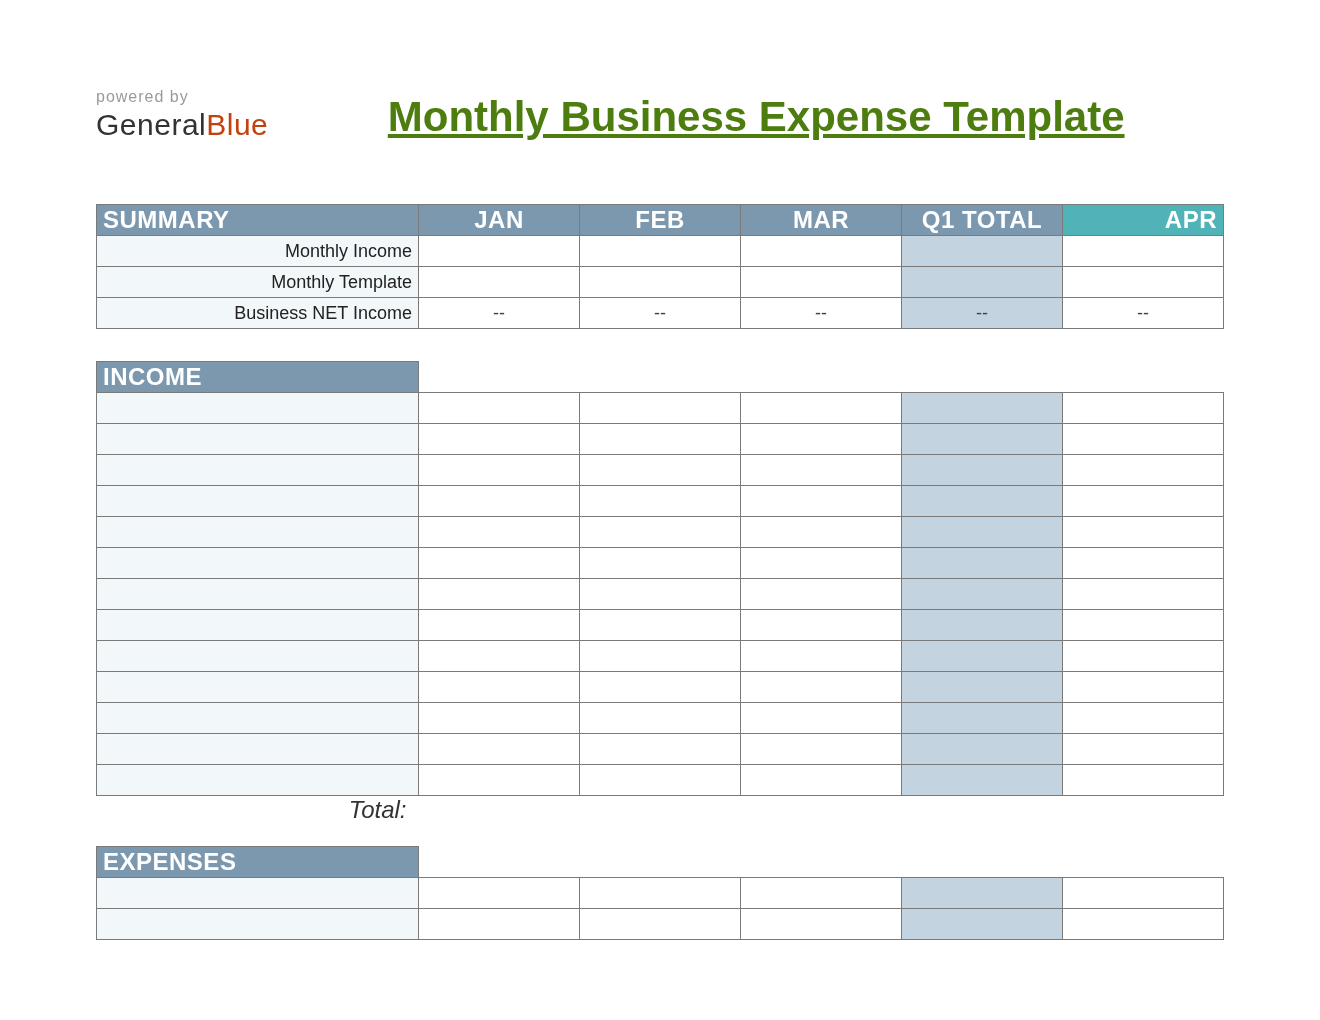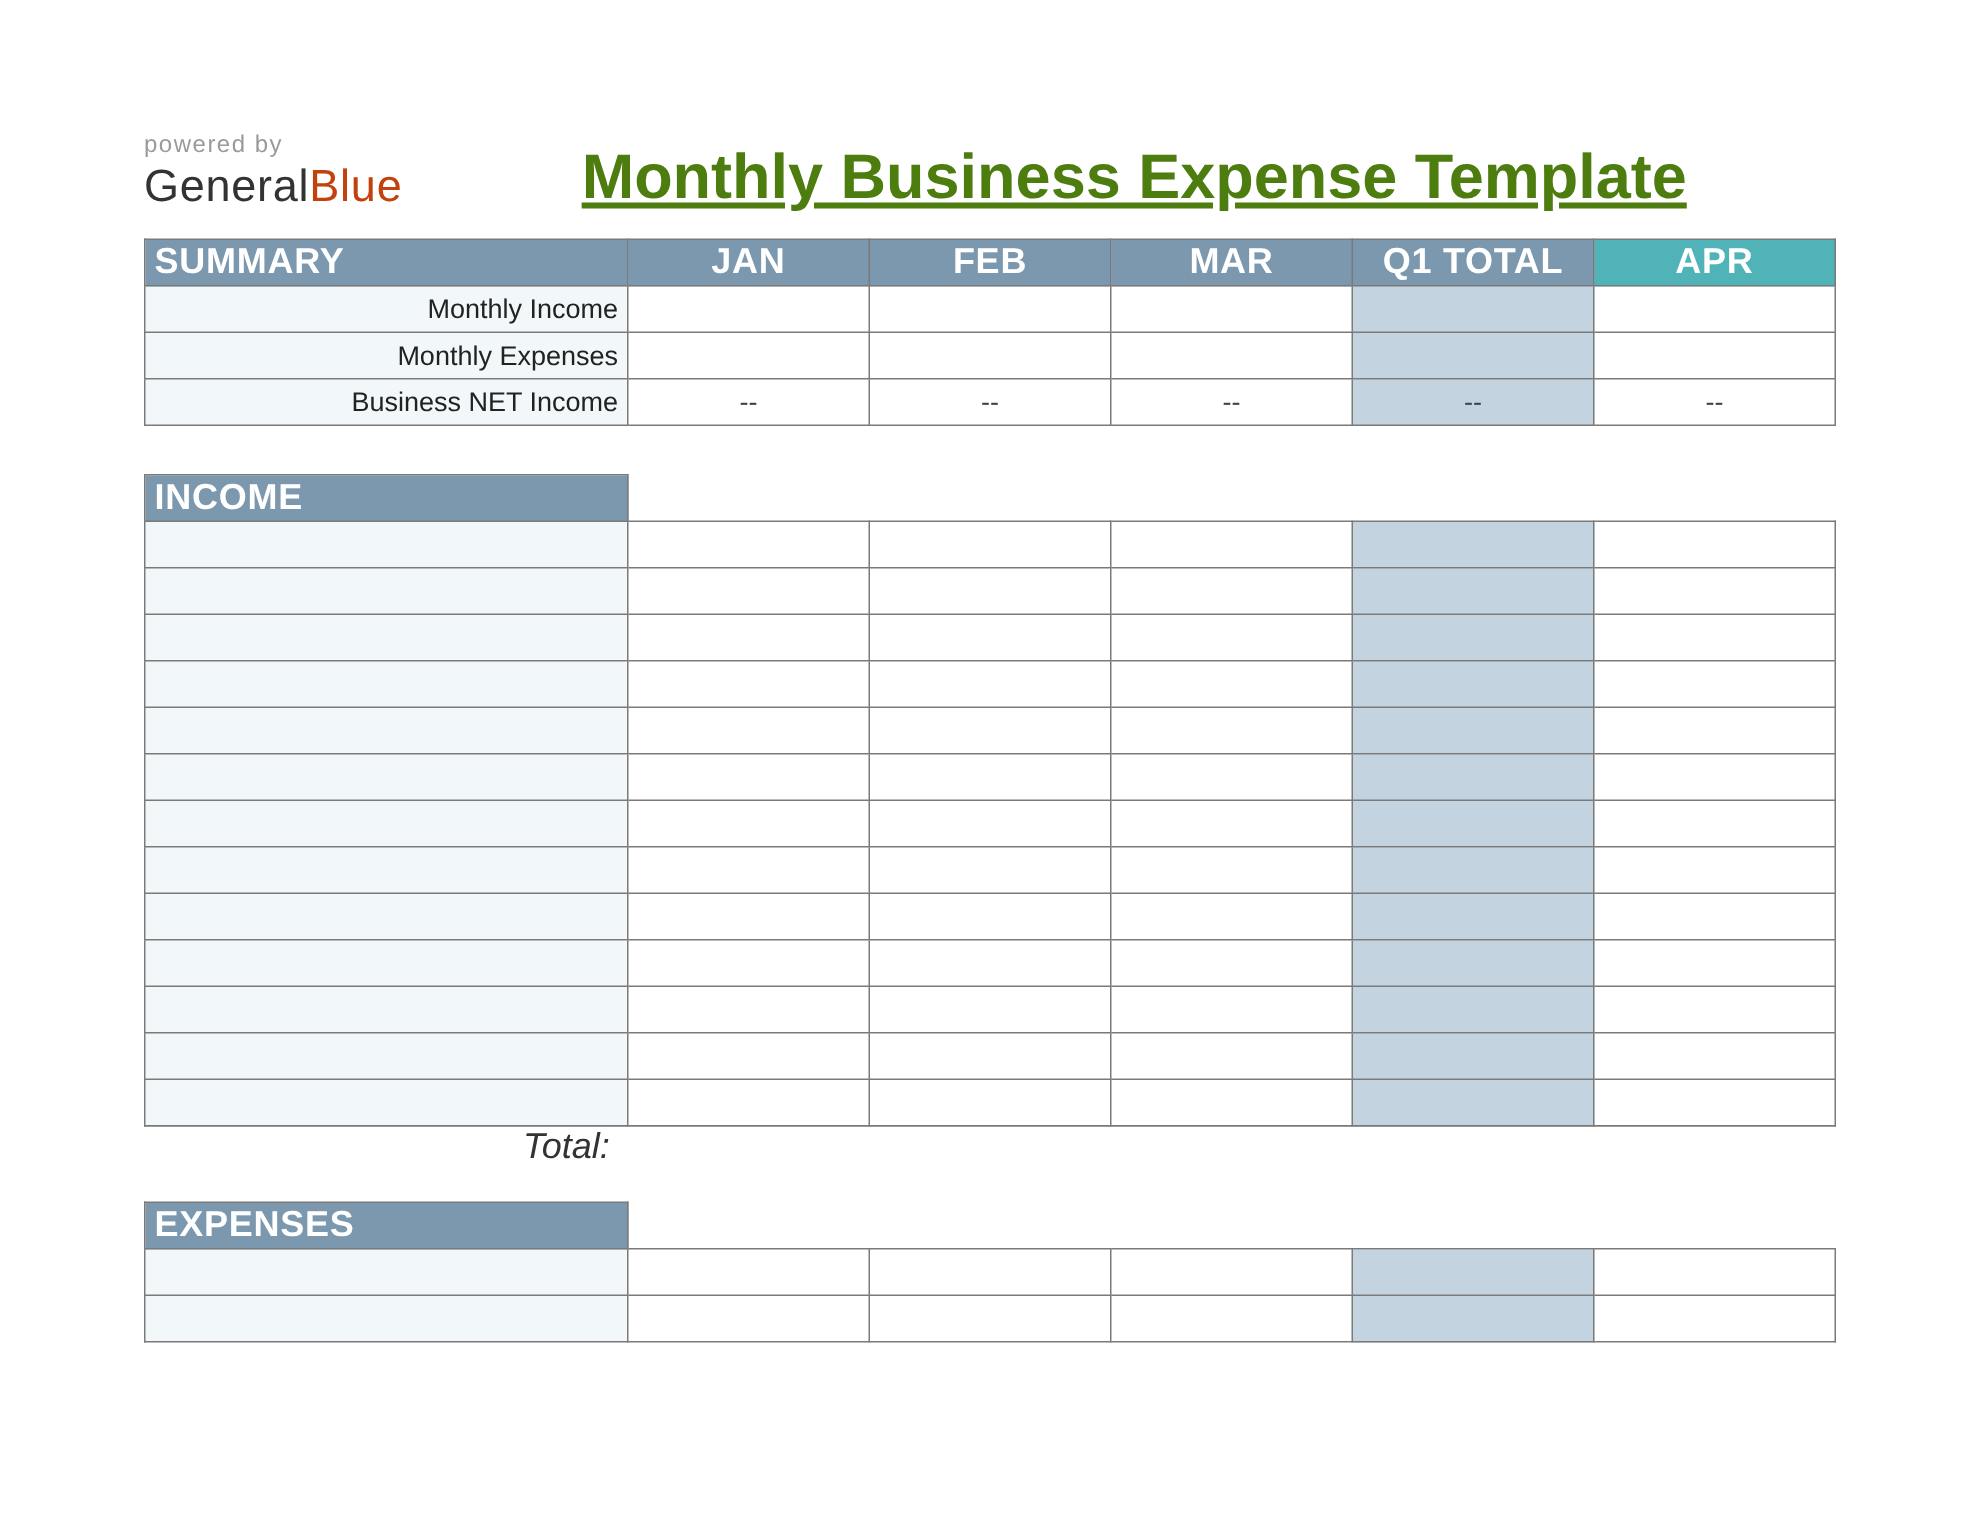--- a/index.html
+++ b/index.html
@@ -13,22 +13,22 @@
     position: relative;
   }
   .page {
     position: absolute;
     left: 96px;
     top: 78px;
     width: 1128px;
   }
   .header {
     display: flex;
-    align-items: flex-end;
-    margin-bottom: 17px;
+    align-items: center;
+    margin-bottom: 62px;
   }
   .brand {
     flex: 0 0 auto;
     padding-top: 10px;
   }
   .brand .powered {
     font-size: 16px;
     color: #9a9a9a;
     letter-spacing: 1px;
     margin-bottom: 2px;
@@ -69,21 +69,21 @@
 
   .hdr {
     background: #7b98af;
     color: #fff;
     font-weight: 700;
     text-align: center;
     font-size: 24px;
     letter-spacing: 0.5px;
   }
   .hdr.left { text-align: left; }
-  .hdr.teal { background: #4fb3b8; }
+  .hdr.teal { background: #4fb3b8; text-align: right; }
   .label-cell {
     background: #f2f7fa;
     color: #222;
     text-align: right;
   }
   .data-cell {
     background: #fff;
     text-align: center;
     color: #444;
   }
@@ -148,21 +148,21 @@
     </tr>
     <tr>
       <td class="label-cell">Monthly Income</td>
       <td class="data-cell"></td>
       <td class="data-cell"></td>
       <td class="data-cell"></td>
       <td class="q-cell"></td>
       <td class="data-cell"></td>
     </tr>
     <tr>
-      <td class="label-cell">Monthly Expenses</td>
+      <td class="label-cell">Monthly Template</td>
       <td class="data-cell"></td>
       <td class="data-cell"></td>
       <td class="data-cell"></td>
       <td class="q-cell"></td>
       <td class="data-cell"></td>
     </tr>
     <tr>
       <td class="label-cell">Business NET Income</td>
       <td class="data-cell">--</td>
       <td class="data-cell">--</td>

